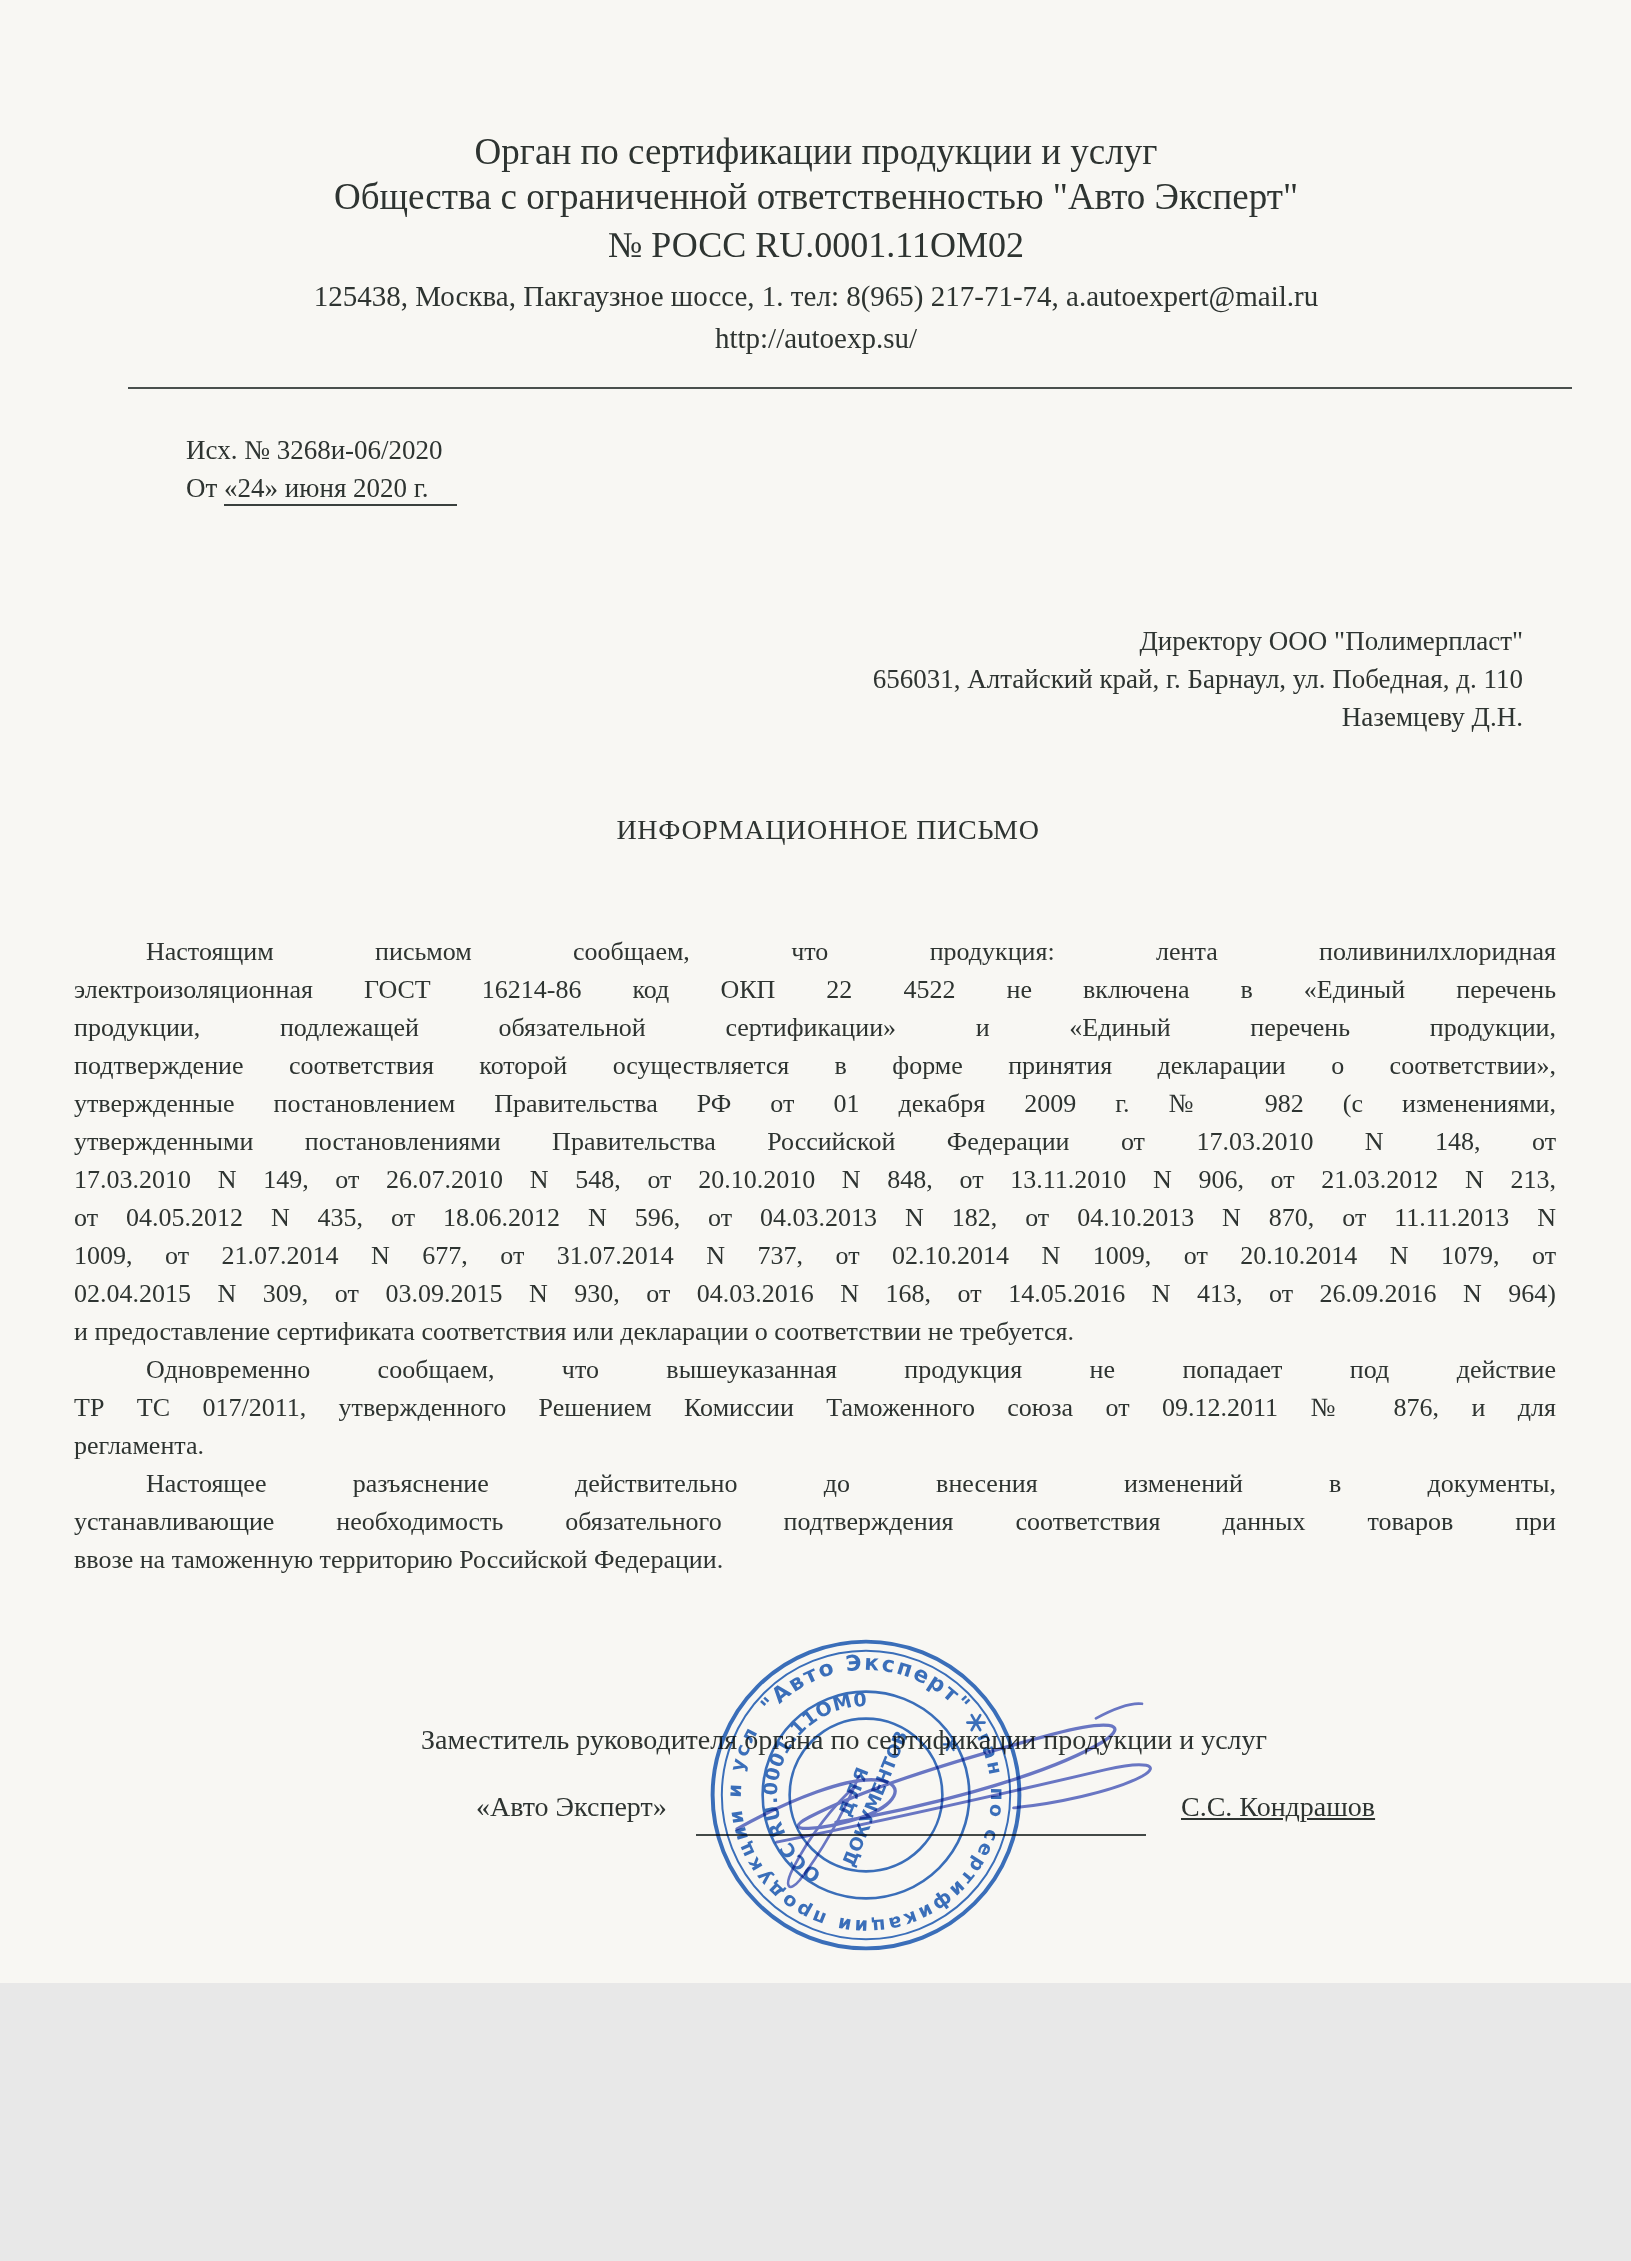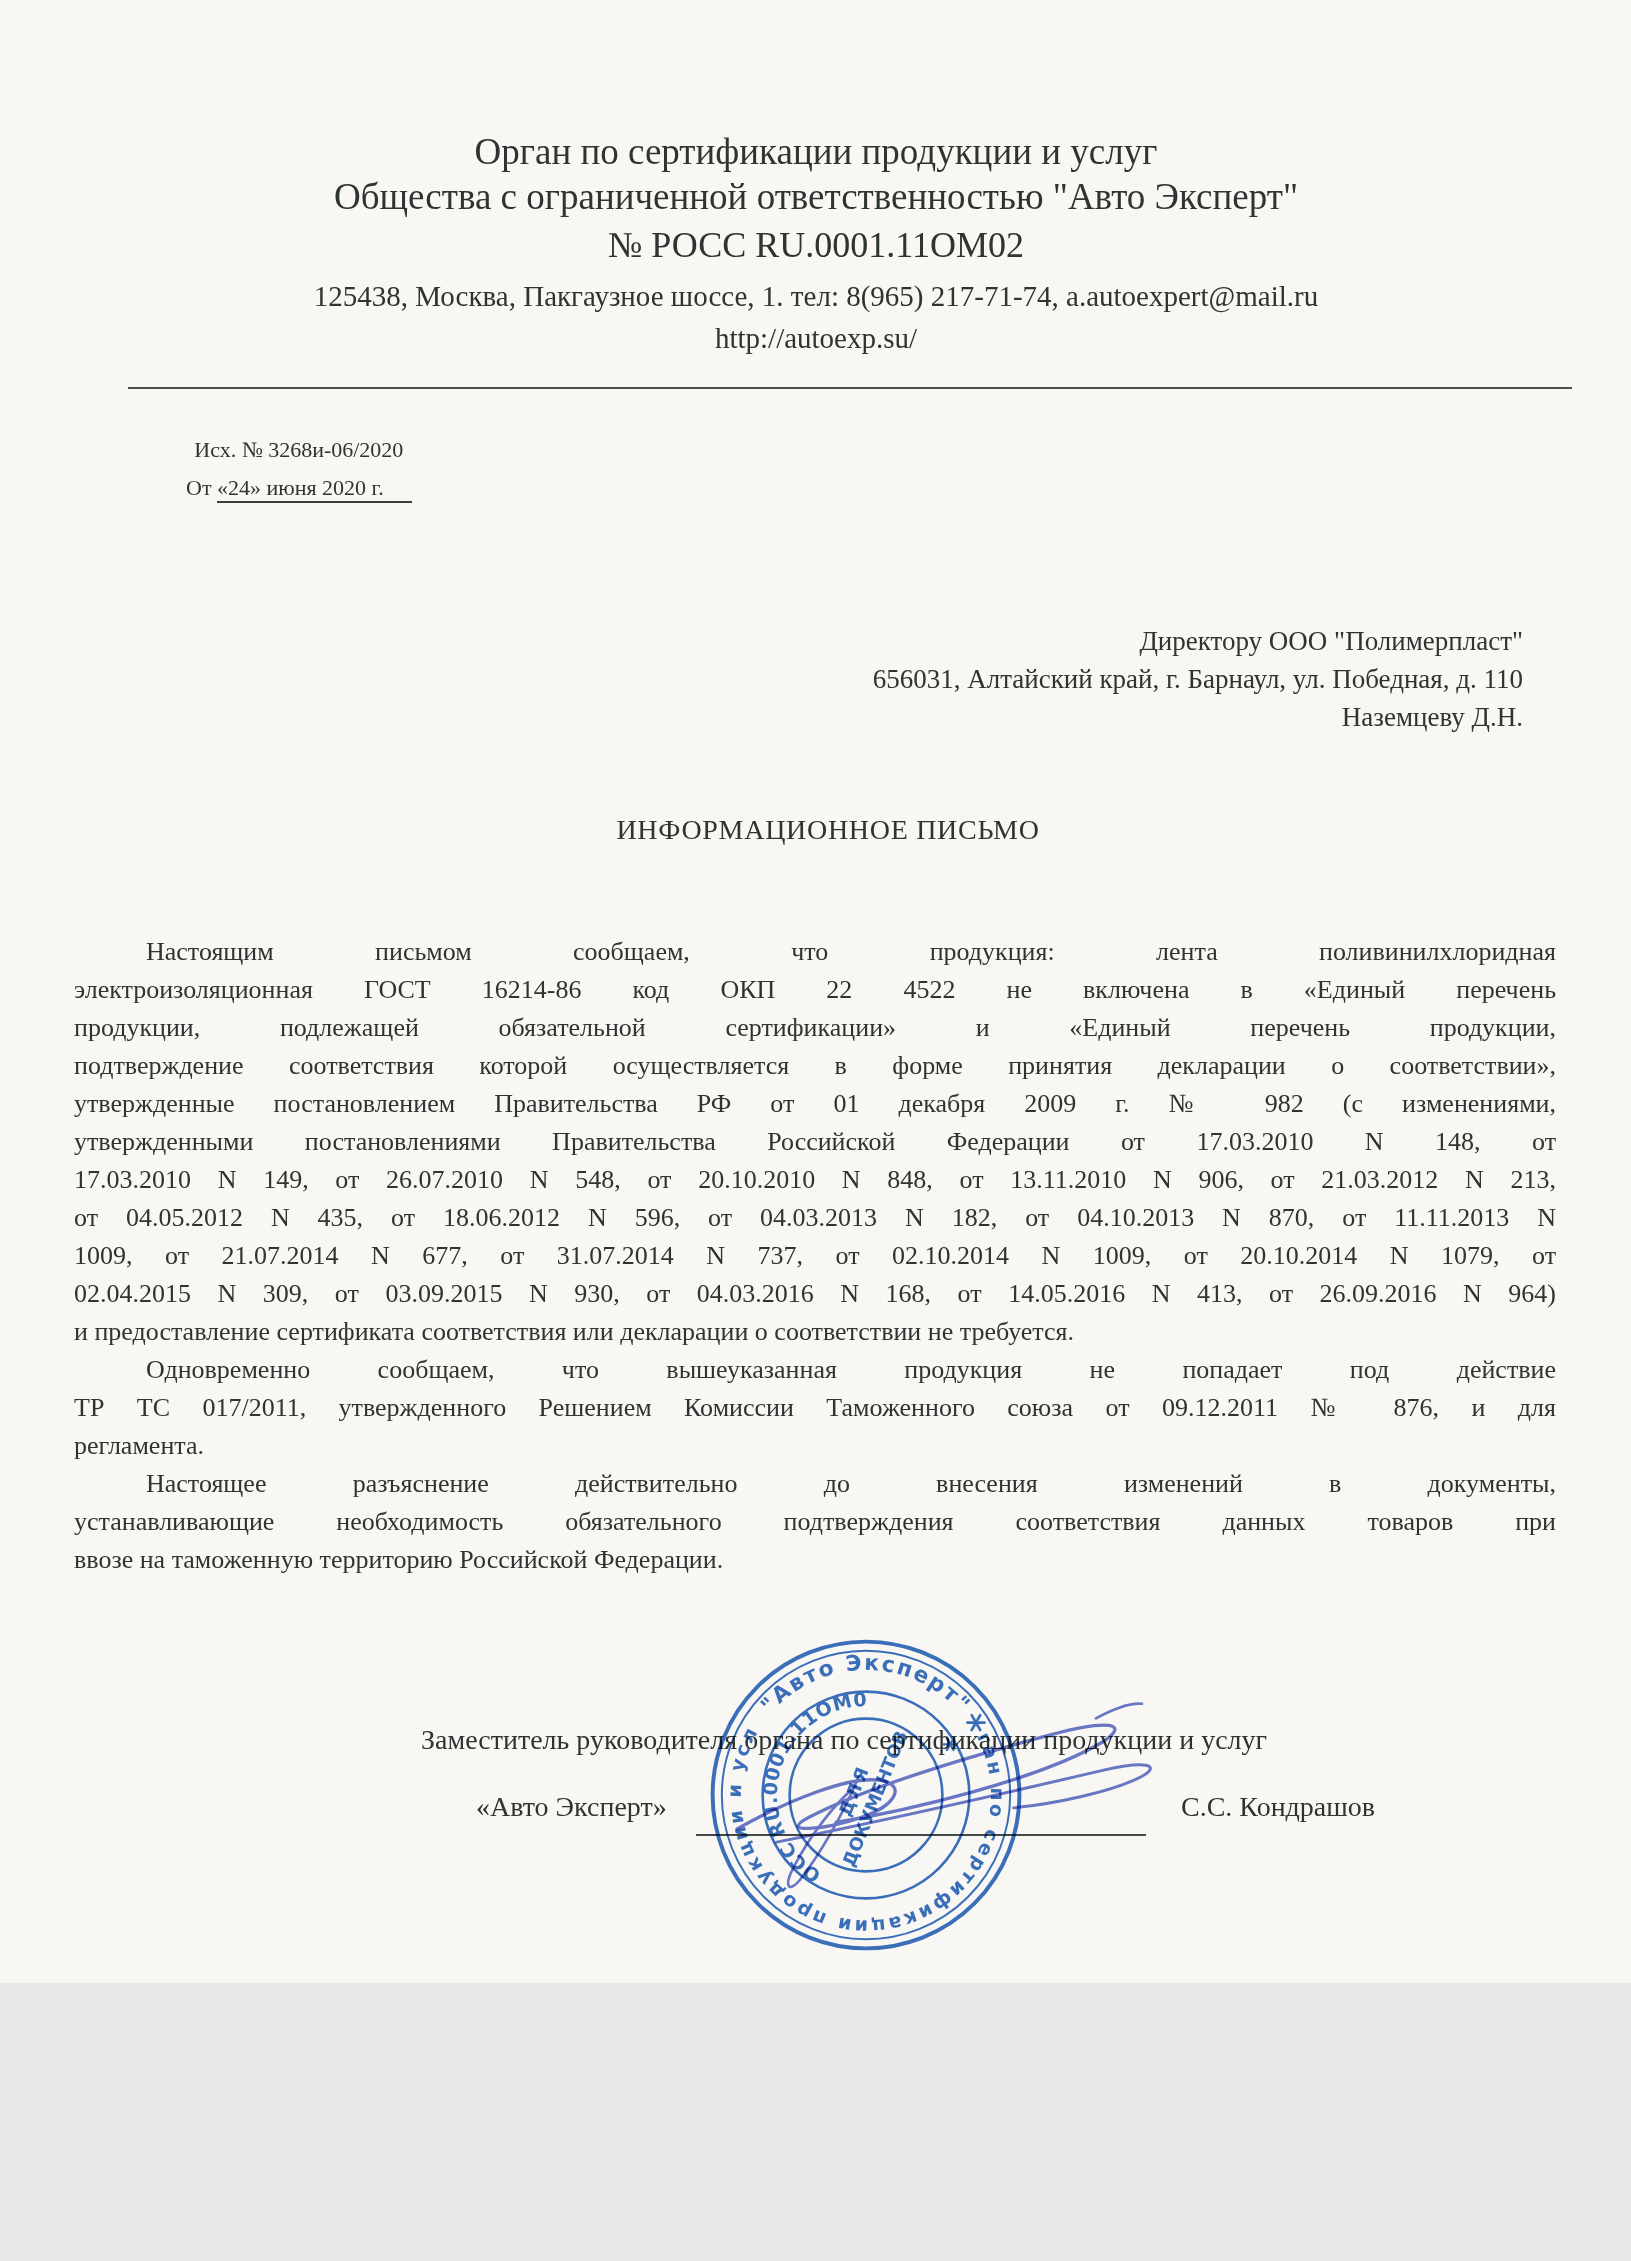--- a/index.html
+++ b/index.html
@@ -9,35 +9,35 @@
     font-family:"Liberation Serif","DejaVu Serif",serif;
     color:#2e3431;
   }
   
   .lh{position:absolute;left:0;width:1632px;text-align:center;}
   .lh-big{font-size:37px;}
   .lh-med{font-size:36px;}
   .lh-small{font-size:29px;}
   .rule{position:absolute;left:128px;top:387px;width:1444px;height:0;border-top:2.6px solid #4a504d;}
   
-  .refblock{position:absolute;left:186px;top:431px;font-size:22px;line-height:38px;text-align:center;}
+  .refblock{position:absolute;left:186px;top:431px;font-size:27px;line-height:38px;}
   .u-date{border-bottom:2.6px solid #3a403d;padding-right:28px;padding-bottom:1.3px;}
   
   .addressee{position:absolute;right:109px;top:622px;text-align:right;font-size:27px;line-height:38px;}
   
   .doc-title{position:absolute;left:0;top:814px;width:1632px;text-align:center;font-size:28px;letter-spacing:0.7px;padding-left:12px;}
   
   .body-text{position:absolute;left:74px;top:889px;width:1482px;margin-top:44px;}
   .bline{font-size:26px;height:38px;line-height:38px;text-align:justify;text-align-last:justify;}
   .bline.first{text-indent:72px;}
   .bline.last{text-align-last:left;}
   
   .sig-position{position:absolute;left:421px;top:1724px;font-size:28px;}
   .sig-org{position:absolute;left:476px;top:1791px;font-size:28px;}
-  .sig-name{position:absolute;left:1181px;top:1791px;font-size:28px;}
+  .sig-name{position:absolute;left:1181px;top:1791px;font-size:28px;text-decoration:underline;}
   .sig-line{position:absolute;left:696px;top:1834px;width:450px;height:0;border-top:2.6px solid #434946;}
   
   .stamp-svg{position:absolute;left:708px;top:1637px;width:316px;height:316px;mix-blend-mode:multiply;opacity:0.93;}
   .autograph-svg{position:absolute;left:691px;top:1684px;width:507px;height:224px;mix-blend-mode:multiply;opacity:0.88;}
   .stamp-text{font-family:"DejaVu Sans","Liberation Sans",sans-serif;font-weight:bold;}
   
   .scan-edge{position:absolute;left:0;top:2253px;width:1632px;height:2px;background:#c4ced5;opacity:.7;}
 </style>
 </head>
 <body>

